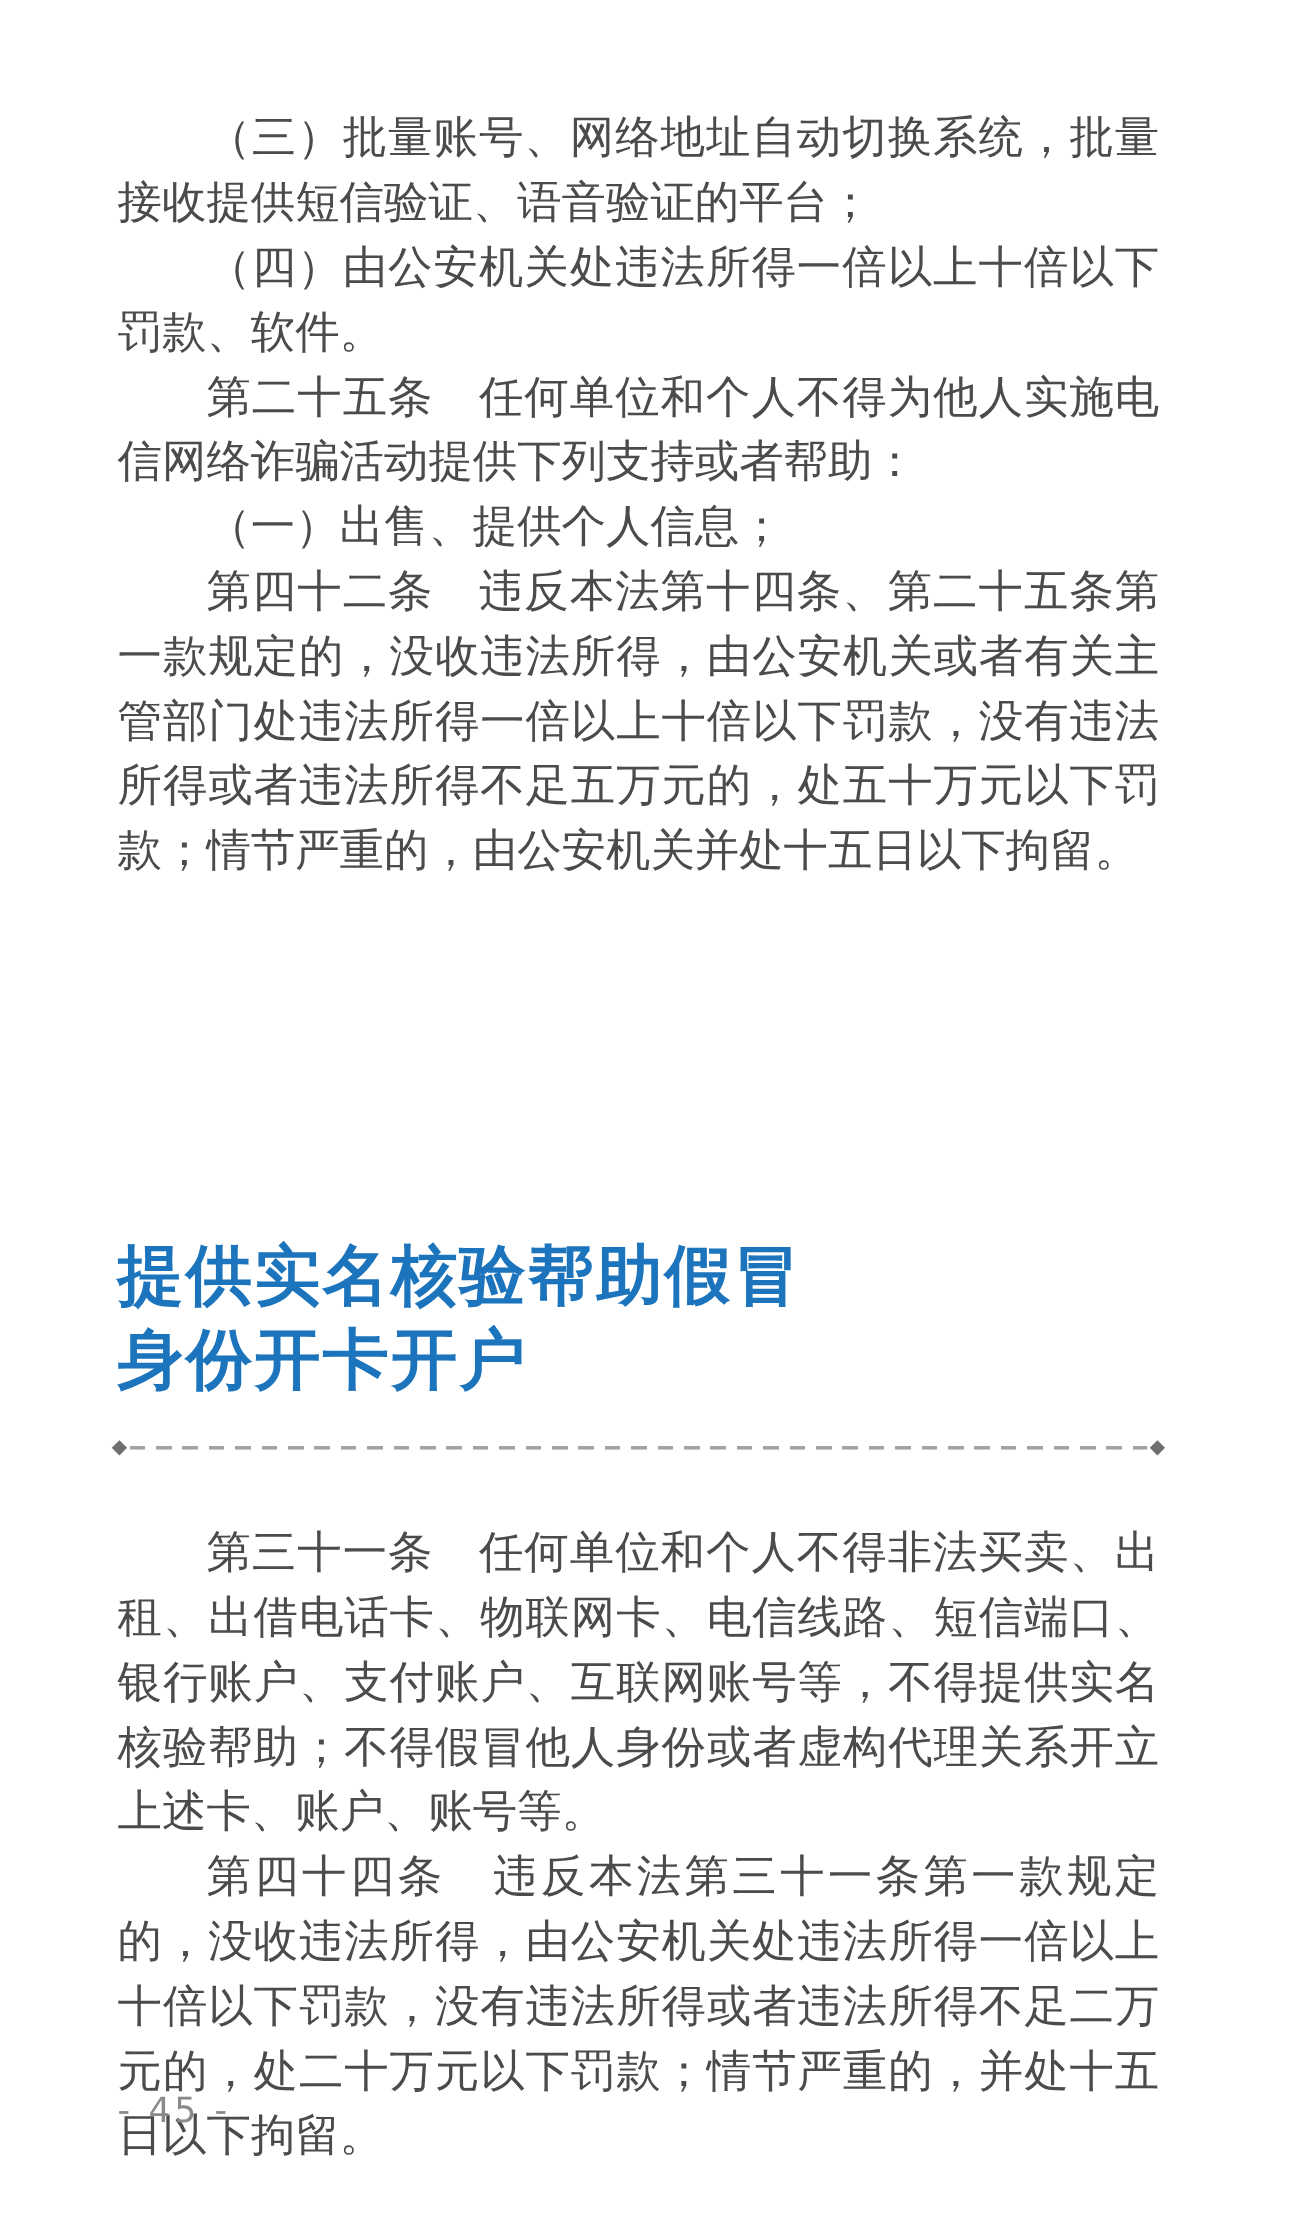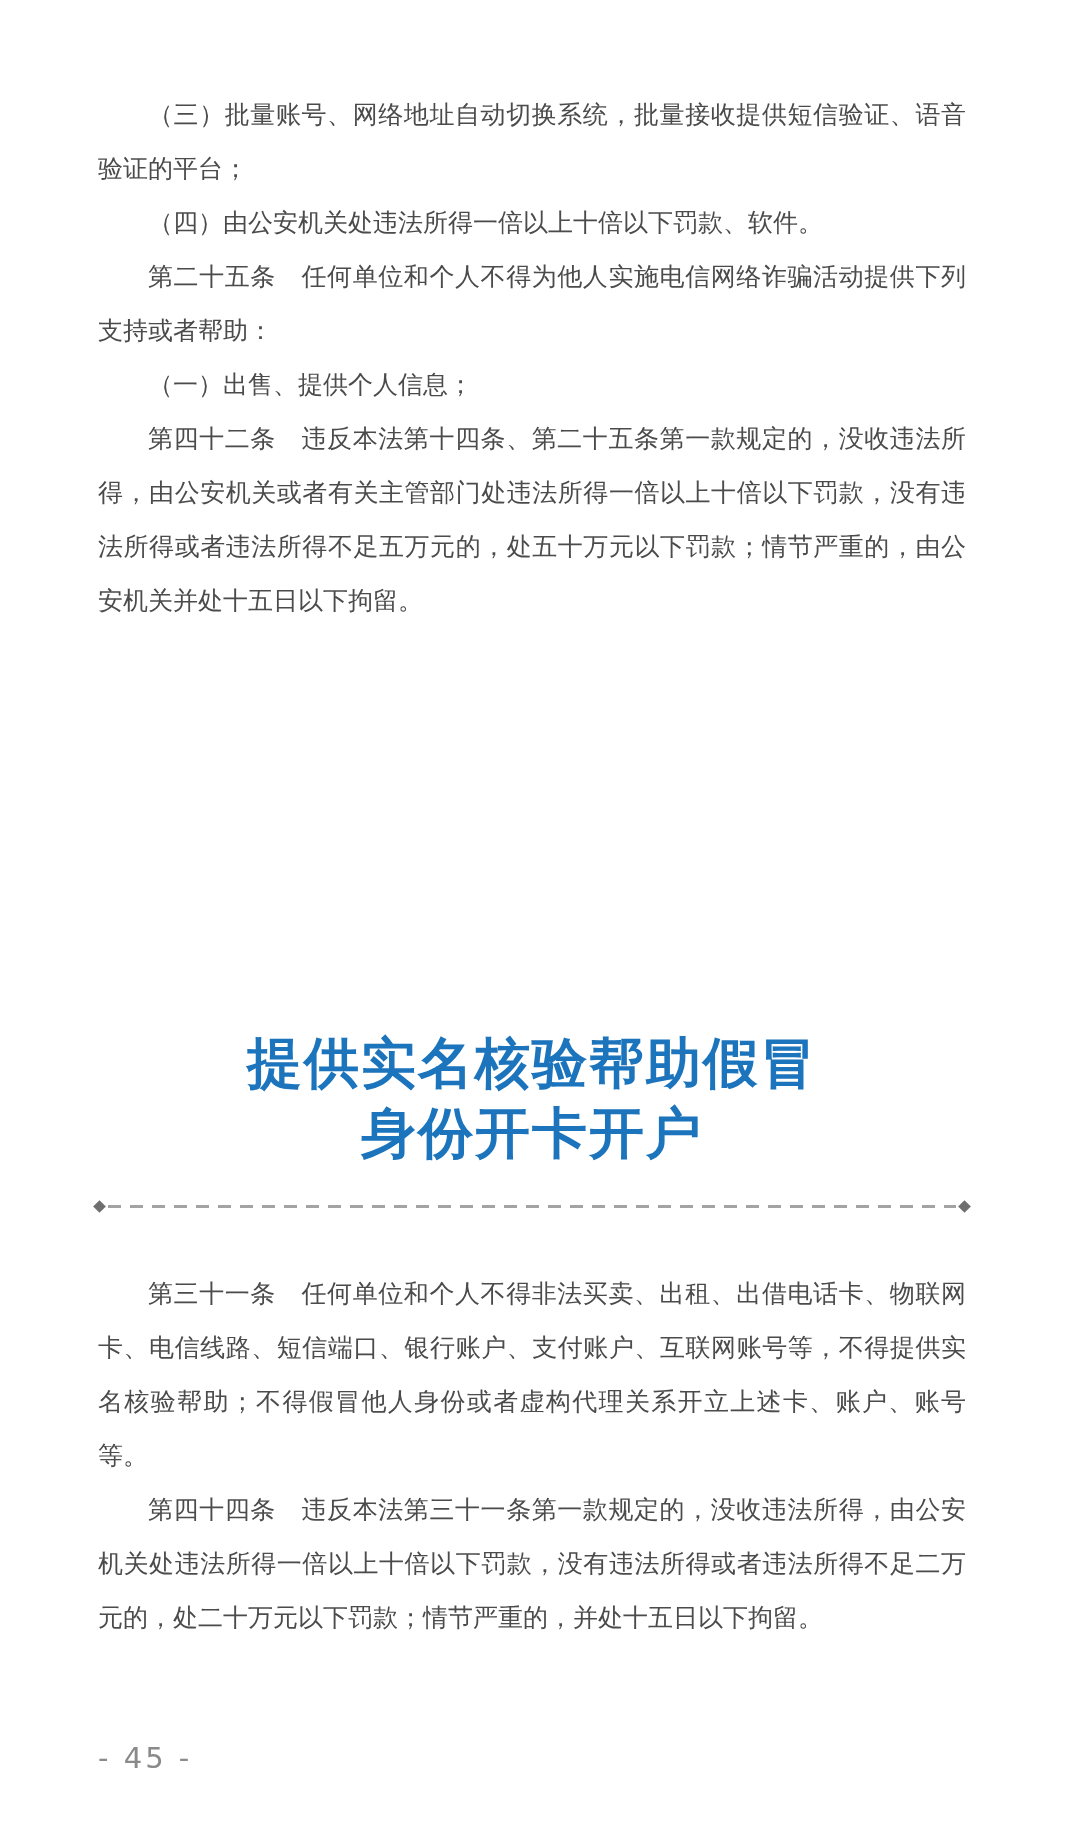--- a/index.html
+++ b/index.html
@@ -18,34 +18,34 @@
   .content-block {
     position: absolute;
     left: 98px;
     width: 868px;
   }
   .para {
     margin: 0;
     padding: 0;
     text-indent: 2em;
     text-align: justify;
-    font-size: 25px;
+    font-size: 37px;
     line-height: 54px;
     color: #4b4b4b;
     font-weight: 400;
   }
   .block-top { top: 88px; }
   .block-bottom { top: 1267px; }
   .section-heading {
     position: absolute;
     left: 98px;
     width: 868px;
     top: 1028px;
     margin: 0;
-    text-align: center;
+    text-align: left;
     font-size: 55px;
     line-height: 70px;
     font-weight: bold;
     color: #1b74bc;
     letter-spacing: 2px;
   }
   .separator {
     position: absolute;
     left: 95px;
     width: 874px;

